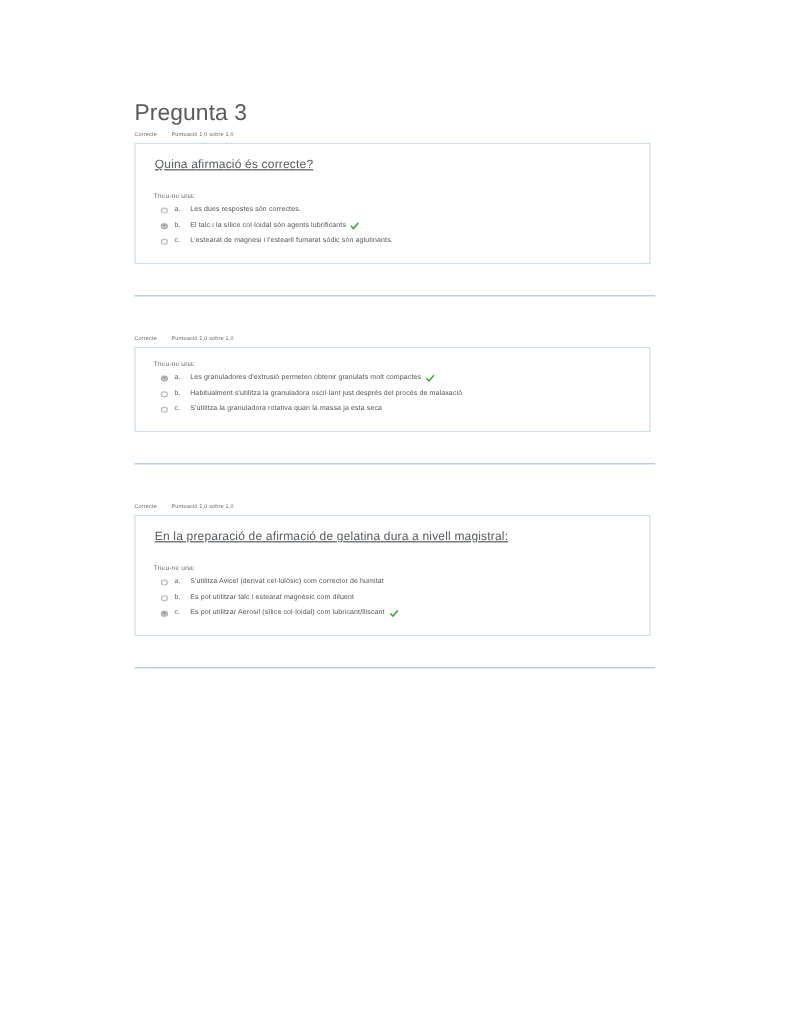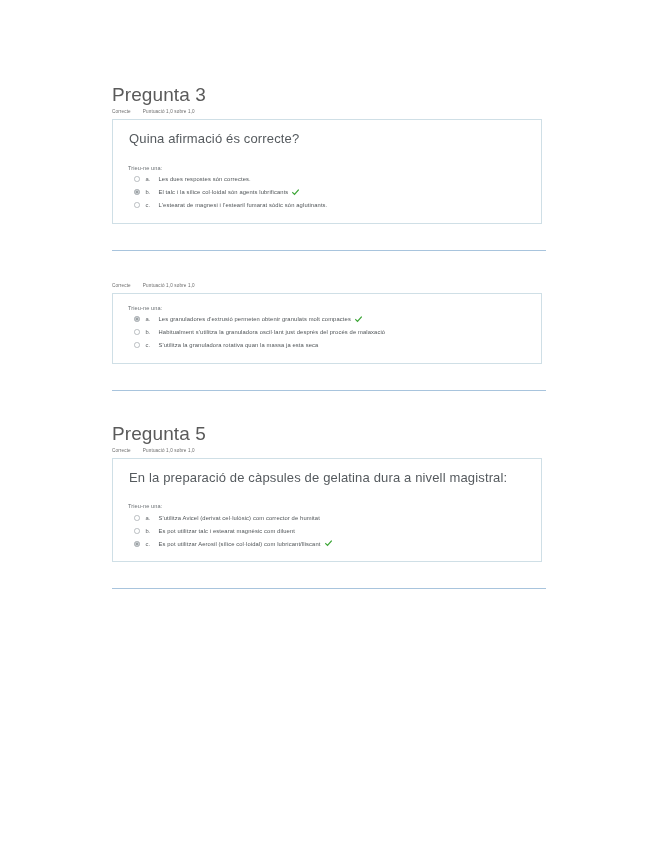--- a/index.html
+++ b/index.html
@@ -51,25 +51,26 @@
 
   .q-card {
     border: 1px solid #cfdfe6;
     background: #ffffff;
     box-sizing: border-box;
     padding: 11px 14px 13px 14px;
     width: 430px;
   }
 
   .q-stem {
-    font-size: 13px;
+    font-size: 10px;
     color: #555a5e;
     line-height: 1.3;
     margin: 0 0 17px 2px;
     letter-spacing: 0.15px;
+    text-decoration: underline;
   }
 
   .answer-label {
     font-size: 5.6px;
     color: #6a6f73;
     margin: 0 0 4px 1px;
     letter-spacing: 0.1px;
   }
 
   .options {
@@ -207,24 +208,23 @@
               <span class="radio"></span>
               <span class="opt-letter">c.</span>
               <span class="opt-text">S'utilitza la granuladora rotativa quan la massa ja esta seca</span>
             </li>
           </ul>
         </div>
         <hr class="divider">
         <div class="spacer-after-divider"></div>
       </div>
       <div class="question-block">
-        <h2 class="q-title">Pregunta 5</h2>
         <div class="q-meta"><span class="state">Correcte</span><span class="grade">Puntuació 1,0 sobre 1,0</span></div>
         <div class="q-card">
-          <div class="q-stem">En la preparació de càpsules de gelatina dura a nivell magistral:</div>
+          <div class="q-stem">En la preparació de afirmació de gelatina dura a nivell magistral:</div>
           <div class="answer-label">Trieu-ne una:</div>
           <ul class="options">
             <li class="option">
               <span class="radio"></span>
               <span class="opt-letter">a.</span>
               <span class="opt-text">S'utilitza Avicel (derivat cel·lulòsic) com corrector de humitat</span>
             </li>
             <li class="option">
               <span class="radio"></span>
               <span class="opt-letter">b.</span>

